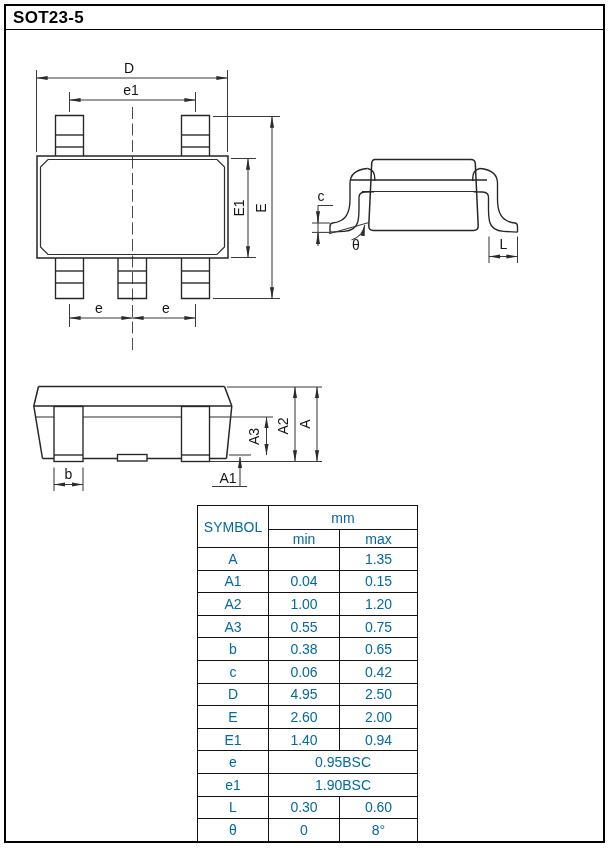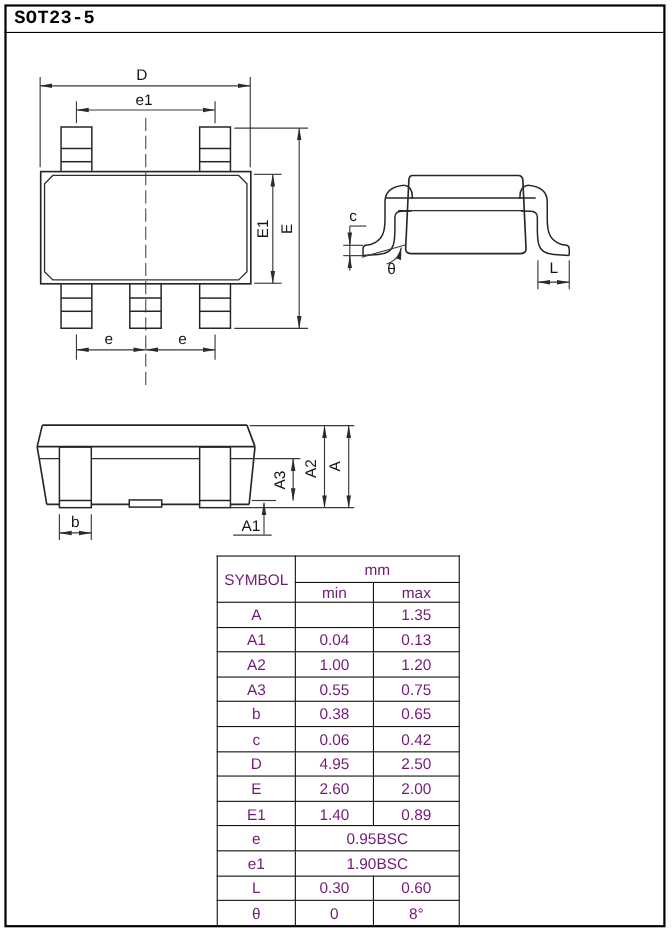--- a/index.html
+++ b/index.html
@@ -1,34 +1,34 @@
 <!DOCTYPE html>
 <html><head>
 <meta charset="utf-8">
 <style>
   html,body{margin:0;padding:0;background:#fff;}
   .page{position:relative;width:611px;height:851px;background:#fff;overflow:hidden;
         font-family:"Liberation Sans",sans-serif;}
   .page-border{position:absolute;left:4px;top:4px;width:597px;height:835px;
         border:2px solid #000;}
-  .title{position:absolute;left:13px;top:8px;font-family:Liberation Mono, monospace;
+  .title{position:absolute;left:13px;top:8px;font-family:Liberation Sans, sans-serif;
         font-weight:bold;font-size:17px;color:#000;letter-spacing:.3px;}
   .title-rule{position:absolute;left:4px;top:29px;width:599px;height:0;
         border-top:1.5px solid #000;}
   svg.drawing{position:absolute;left:0;top:0;}
   .ol{fill:none;stroke:#262626;stroke-width:1.5;}
   .ol2{fill:none;stroke:#2e2e2e;stroke-width:1.2;}
   .lead{fill:none;stroke:#262626;stroke-width:1.35;}
   .wfill{fill:#ffffff;stroke:#262626;stroke-width:1.35;}
   .dim{fill:none;stroke:#3a3a3a;stroke-width:1.05;}
   .cl{fill:none;stroke:#4a4a4a;stroke-width:1;stroke-dasharray:12 4.5;}
   text.lbl{font-family:"Liberation Sans",sans-serif;font-size:14px;fill:#141414;}
   .dim-table{position:absolute;left:197px;top:505px;border-collapse:collapse;
         table-layout:fixed;font-family:"Liberation Sans",sans-serif;
-        font-size:14px;color:#701a75;}
+        font-size:14px;color:#0369a1;}
   .dim-table td{border:1.2px solid #111;text-align:center;padding:0;
         vertical-align:middle;overflow:hidden;}
   .dim-table tr.h1 td{height:23px;}
   .dim-table tr.h2 td{height:17px;}
   .dim-table tr.d td{height:21.6px;}
 </style>
 </head>
 <body>
 
 <div class="page">
@@ -210,21 +210,21 @@
       <td>max</td>
     </tr>
     <tr class="d">
           <td>A</td>
           <td></td>
           <td>1.35</td>
         </tr>
     <tr class="d">
           <td>A1</td>
           <td>0.04</td>
-          <td>0.13</td>
+          <td>0.15</td>
         </tr>
     <tr class="d">
           <td>A2</td>
           <td>1.00</td>
           <td>1.20</td>
         </tr>
     <tr class="d">
           <td>A3</td>
           <td>0.55</td>
           <td>0.75</td>
@@ -245,21 +245,21 @@
           <td>2.50</td>
         </tr>
     <tr class="d">
           <td>E</td>
           <td>2.60</td>
           <td>2.00</td>
         </tr>
     <tr class="d">
           <td>E1</td>
           <td>1.40</td>
-          <td>0.89</td>
+          <td>0.94</td>
         </tr>
     <tr class="d">
           <td>e</td>
           <td colspan="2">0.95BSC</td>
         </tr>
     <tr class="d">
           <td>e1</td>
           <td colspan="2">1.90BSC</td>
         </tr>
     <tr class="d">

